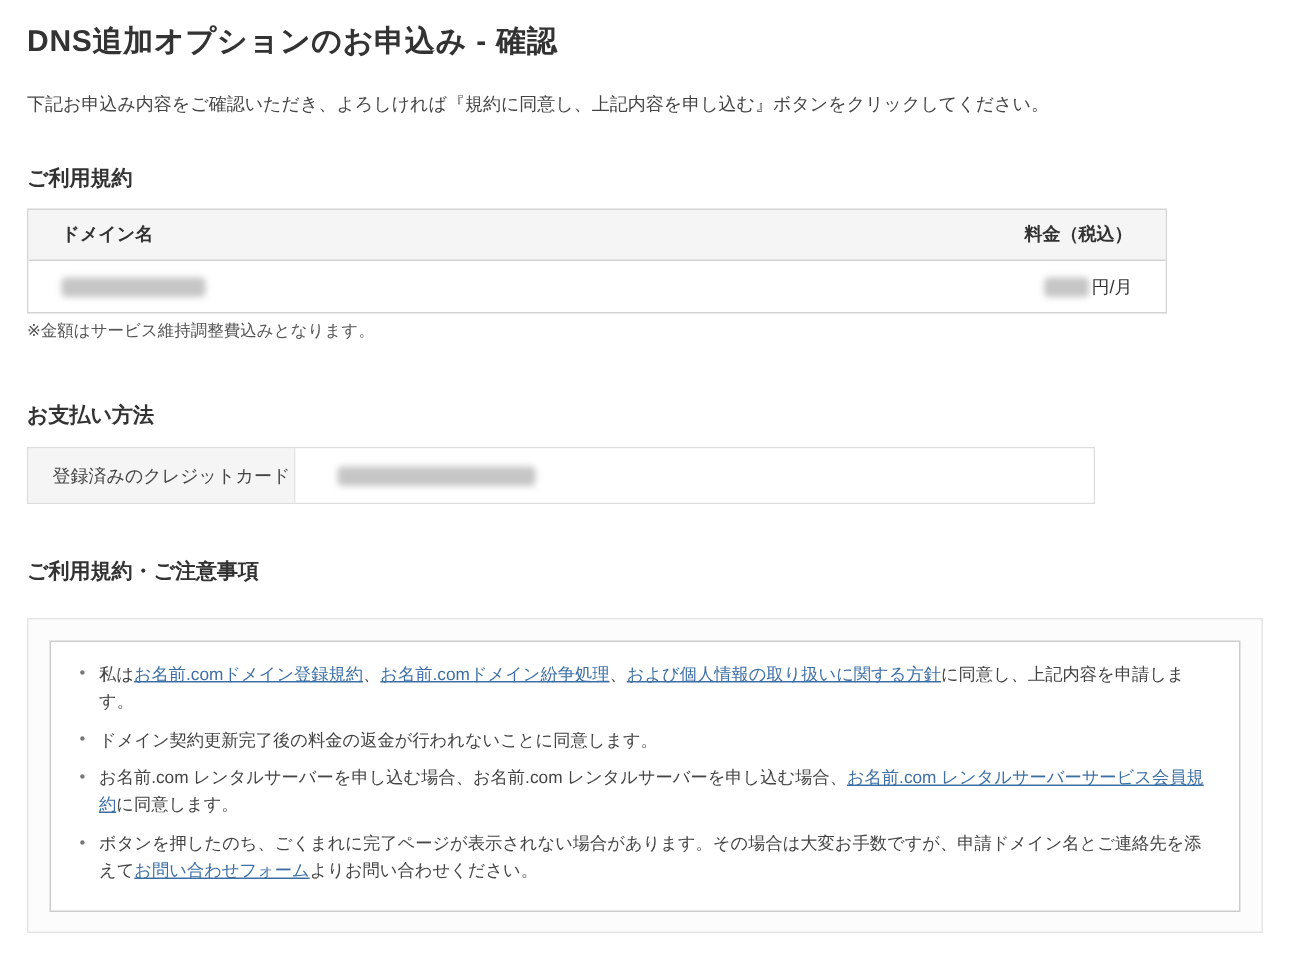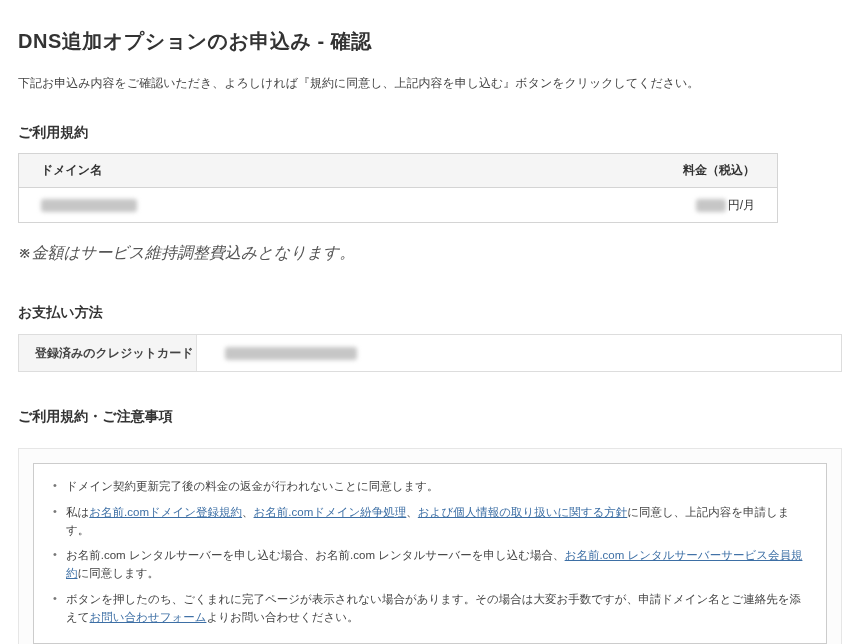--- a/index.html
+++ b/index.html
@@ -2,51 +2,51 @@
 <html><head>
 <meta charset="utf-8">
 <style>
   * { margin:0; padding:0; box-sizing:border-box; }
   html,body { background:#fff; }
   body {
     width:860px; height:644px;
     font-family:"Liberation Sans","DejaVu Sans",sans-serif;
     color:#333; overflow:hidden;
   }
-  .page { width:860px; height:644px; padding:24px 18px 0 18px; }
+  .page { width:860px; height:644px; padding:10px 18px 0 18px; }
 
   .page-title { font-size:20px; font-weight:bold; color:#333; letter-spacing:0.5px; padding-top:4px; }
   .page-desc  { font-size:12px; color:#444; margin-top:20px; }
 
   .sec-heading { font-size:14px; font-weight:bold; color:#333; }
 
   
   .order-heading { margin-top:32px; }
   .order-table { margin-top:11px; width:760px; border:1px solid #d4d4d4; }
   .ot-header {
     display:flex; justify-content:space-between; align-items:center;
     background:#f5f5f5; border-bottom:1px solid #d4d4d4;
     height:34px; padding:0 22px; font-size:12px; font-weight:bold;
   }
   .ot-row {
     display:flex; justify-content:space-between; align-items:center;
     background:#fff; height:34px; padding:0 22px; font-size:12px;
   }
   .price-cell { display:flex; align-items:center; gap:2px;margin-left:40px; }
-  .order-note { font-size:16px; color:#555; margin-top:20px;font-style:italic; }
+  .order-note { font-size:11px; color:#555; margin-top:4px; }
 
   
   .blur { background:#c6c6c6; border-radius:3px; filter:blur(2.2px); }
   .blur-domain { width:96px; height:13px; }
   .blur-price  { width:30px; height:13px; }
   .blur-card   { width:132px; height:13px; }
 
   
   .pay-heading { margin-top:40px; }
-  .pay-row { margin-top:12px; width:824px; display:flex; border:1px solid #ddd; height:38px;font-weight:bold; }
+  .pay-row { margin-top:12px; width:712px; display:flex; border:1px solid #ddd; height:38px; }
   .pay-label {
     width:178px; background:#f5f5f5; border-right:1px solid #e2e2e2;
     display:flex; align-items:center; padding-left:16px; font-size:12px; color:#444;
   }
   .pay-value { flex:1; display:flex; align-items:center; padding-left:28px; background:#fff; }
 
   
   .terms-heading { margin-top:36px; }
   .terms-panel {
     margin-top:22px; width:824px; background:#fcfcfc;
@@ -92,21 +92,21 @@
     <div class="pay-label">登録済みのクレジットカード</div>
     <div class="pay-value">
       <span class="blur blur-card"></span>
     </div>
   </div>
 
   <h2 class="sec-heading terms-heading">ご利用規約・ご注意事項</h2>
   <div class="terms-panel">
     <div class="terms-box">
       <ul>
+          <li><span>私は</span><a class="lnk" href="#">お名前.comドメイン登録規約</a><span>、</span><a class="lnk" href="#">お名前.comドメイン紛争処理</a><span>、</span><a class="lnk" href="#">および個人情報の取り扱いに関する方針</a><span>に同意し、上記内容を申請します。</span></li>
           <li><span>ドメイン契約更新完了後の料金の返金が行われないことに同意します。</span></li>
-          <li><span>私は</span><a class="lnk" href="#">お名前.comドメイン登録規約</a><span>、</span><a class="lnk" href="#">お名前.comドメイン紛争処理</a><span>、</span><a class="lnk" href="#">および個人情報の取り扱いに関する方針</a><span>に同意し、上記内容を申請します。</span></li>
           <li><span>お名前.com レンタルサーバーを申し込む場合、お名前.com レンタルサーバーを申し込む場合、</span><a class="lnk" href="#">お名前.com レンタルサーバーサービス会員規約</a><span>に同意します。</span></li>
           <li><span>ボタンを押したのち、ごくまれに完了ページが表示されない場合があります。その場合は大変お手数ですが、申請ドメイン名とご連絡先を添えて</span><a class="lnk" href="#">お問い合わせフォーム</a><span>よりお問い合わせください。</span></li>
         </ul>
     </div>
   </div>
 
 </div>
 
 </body></html>

